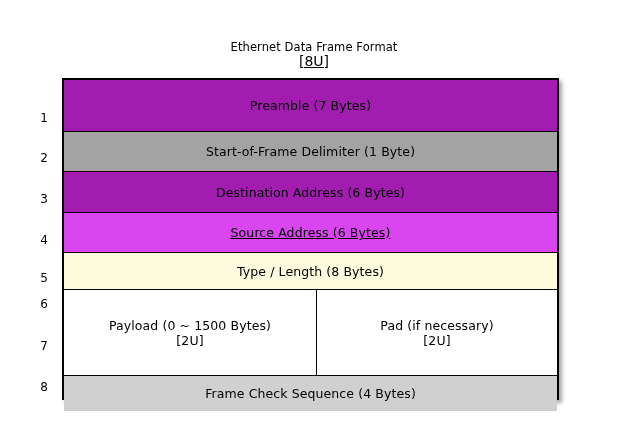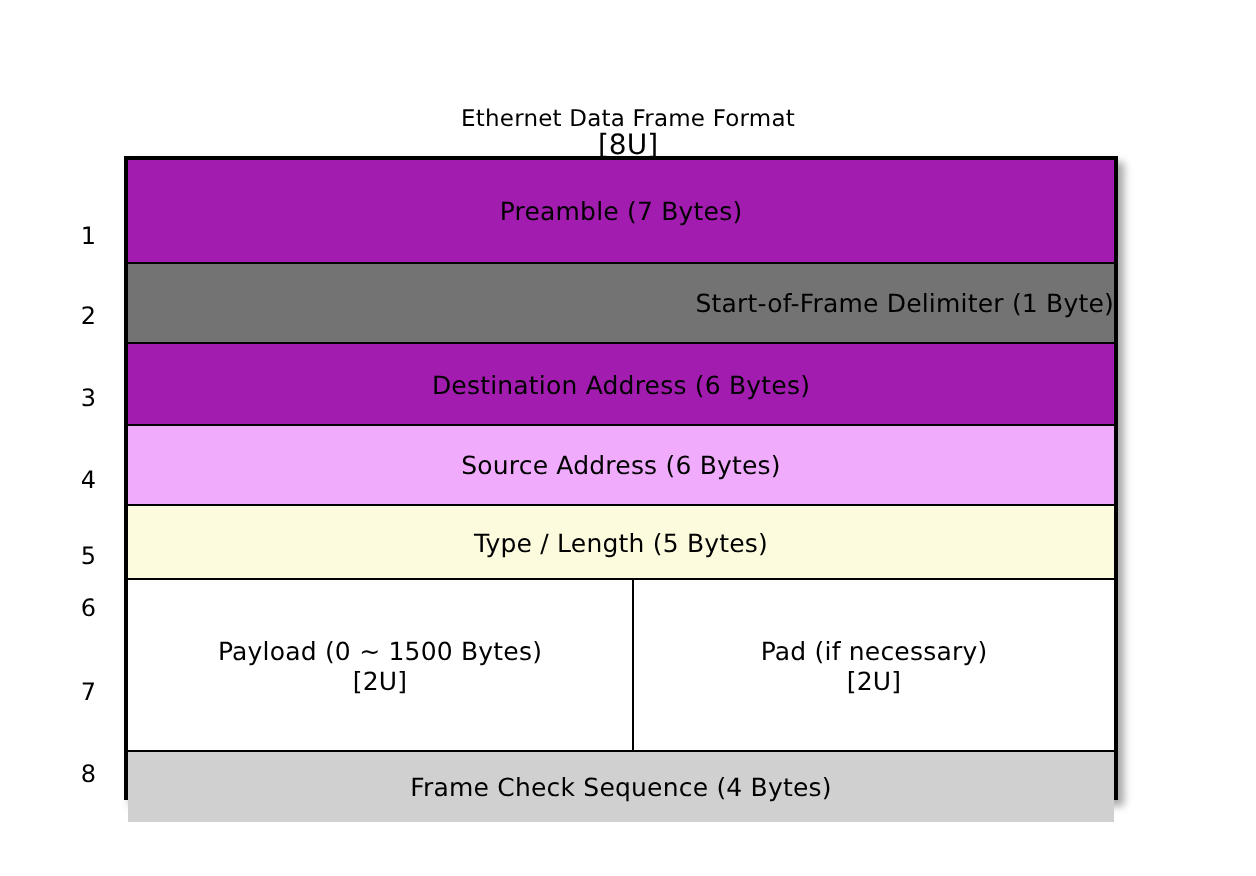--- a/index.html
+++ b/index.html
@@ -13,21 +13,21 @@
     position: relative;
     font-family: "DejaVu Sans", sans-serif;
     color: #000000;
     overflow: hidden;
   }
 
   
   #title-block {
     position: absolute;
     left: 0;
-    top: 52px;
+    top: 40px;
     width: 628px;
     text-align: center;
   }
   #diagram-title {
     font-size: 11.5px;
     line-height: 14px;
     letter-spacing: 0.1px;
     color: #000;
   }
   #diagram-subtitle {
@@ -133,34 +133,34 @@
   <div class="row-number" style="top:262px;">7</div>
   <div class="row-number" style="top:303px;">8</div>
 </div>
 
 <div id="frame-table">
 
   <div class="frame-row" style="height:52px; background:#a21caf;">
     <span class="cell-label">Preamble (7 Bytes)</span>
   </div>
 
-  <div class="frame-row" style="height:40px; background:#737373;justify-content:flex-end;">
+  <div class="frame-row" style="height:40px; background:#a3a3a3;">
     <span class="cell-label">Start-of-Frame Delimiter (1 Byte)</span>
   </div>
 
   <div class="frame-row" style="height:41px; background:#a21caf;">
     <span class="cell-label">Destination Address (6 Bytes)</span>
   </div>
 
-  <div class="frame-row" style="height:40px; background:#f0abfc;">
+  <div class="frame-row" style="height:40px; background:#d946ef;text-decoration:underline;">
     <span class="cell-label">Source Address (6 Bytes)</span>
   </div>
 
   <div class="frame-row" style="height:37px; background:#fdfbdd;">
-    <span class="cell-label">Type / Length (5 Bytes)</span>
+    <span class="cell-label">Type / Length (8 Bytes)</span>
   </div>
 
   <div class="frame-row split" style="height:86px; background:#ffffff;">
     <div class="split-cell left">
       <span class="cell-label">Payload (0 ~ 1500 Bytes)</span>
       <span class="cell-tag">[2U]</span>
     </div>
     <div class="split-cell right">
       <span class="cell-label">Pad (if necessary)</span>
       <span class="cell-tag">[2U]</span>

